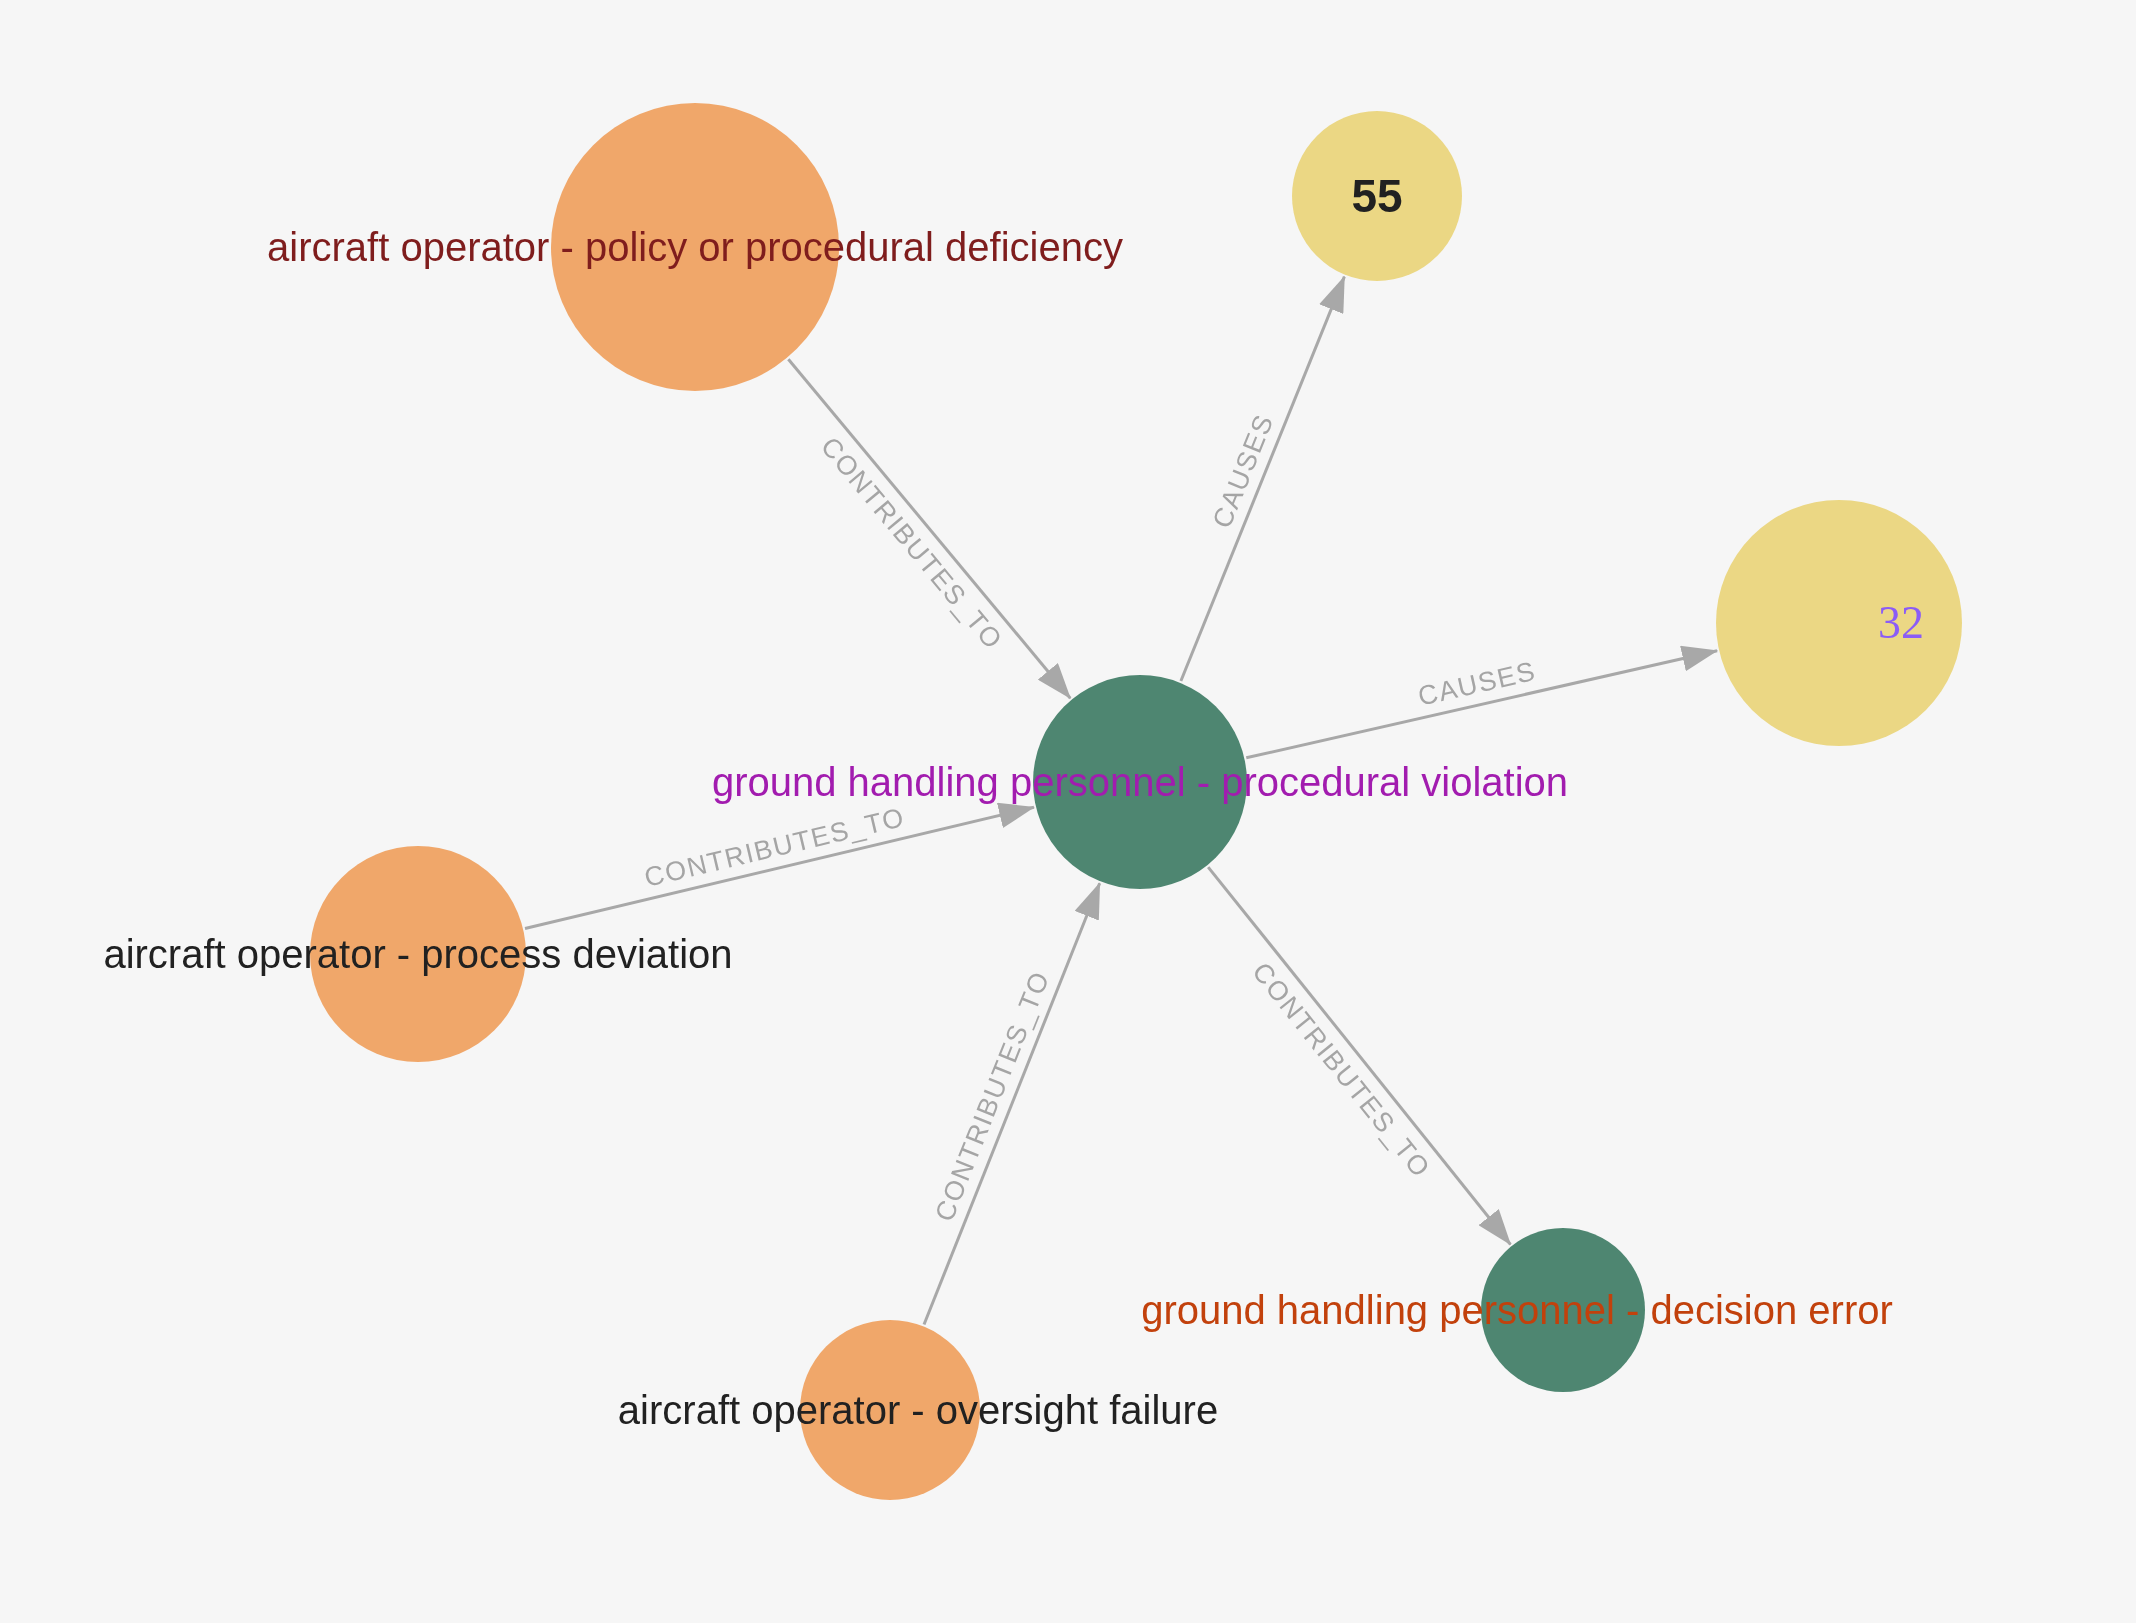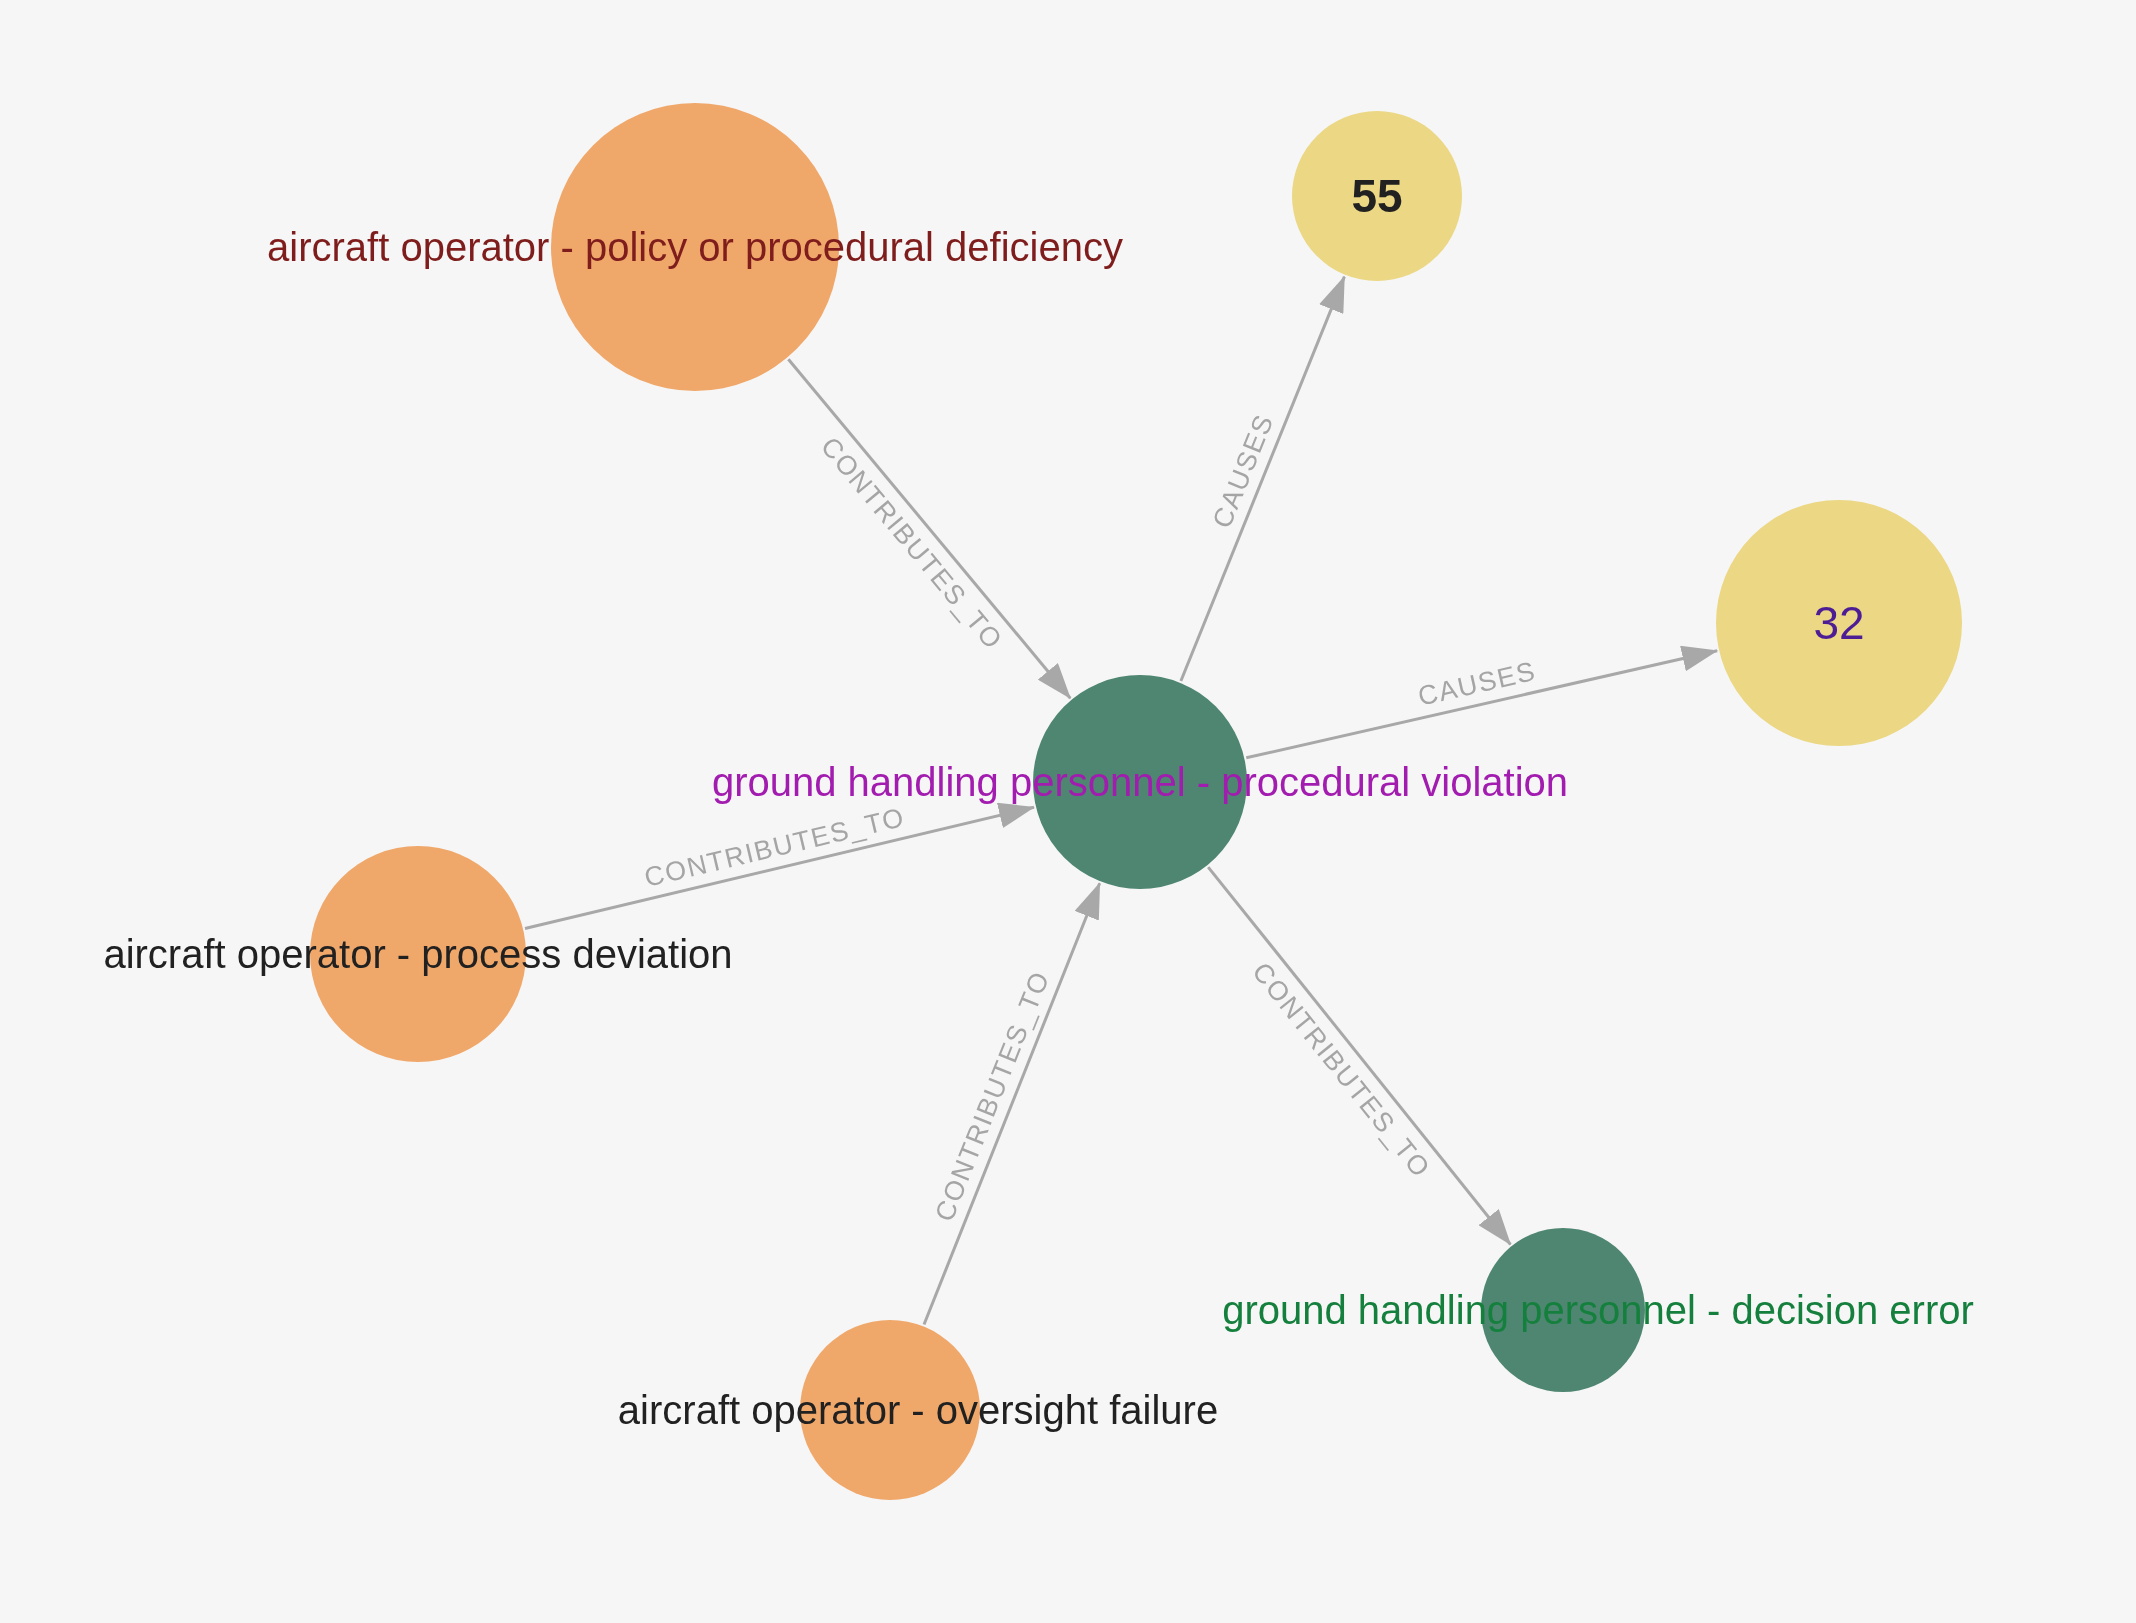--- a/index.html
+++ b/index.html
@@ -73,18 +73,18 @@
     </svg>
 <div class="node-circle" style="left: 551px; top: 103px; width: 288px; height: 288px; background: rgb(240, 167, 106);"></div>
     <div class="node-circle" style="left: 1292px; top: 111px; width: 170px; height: 170px; background: rgb(235, 215, 132);"></div>
     <div class="node-circle" style="left: 1716px; top: 500px; width: 246px; height: 246px; background: rgb(235, 215, 132);"></div>
     <div class="node-circle" style="left: 1033px; top: 675px; width: 214px; height: 214px; background: rgb(78, 134, 113);"></div>
     <div class="node-circle" style="left: 310px; top: 846px; width: 216px; height: 216px; background: rgb(240, 167, 106);"></div>
     <div class="node-circle" style="left: 800px; top: 1320px; width: 180px; height: 180px; background: rgb(240, 167, 106);"></div>
     <div class="node-circle" style="left: 1481px; top: 1228px; width: 164px; height: 164px; background: rgb(78, 134, 113);"></div>
     <div class="node-label" style="left: 695px; top: 247px; color: #7f1d1d;">aircraft operator - policy or procedural deficiency</div>
     <div class="node-label inside" style="left: 1377px; top: 196px; color: rgb(33, 33, 33); font-weight: bold;">55</div>
-    <div class="node-label inside" style="left: 1839px; top: 623px; color: #4c1d95;">32</div>
+    <div class="node-label inside" style="left: 1901px; top: 623px; color: #8b5cf6; font-family: Liberation Serif, serif;">32</div>
     <div class="node-label" style="left: 1140px; top: 782px; color: #a21caf;">ground handling personnel - procedural violation</div>
     <div class="node-label" style="left: 418px; top: 954px; color: rgb(33, 33, 33);">aircraft operator - process deviation</div>
     <div class="node-label" style="left: 890px; top: 1410px; color: rgb(33, 33, 33); margin-left: 28px;">aircraft operator - oversight failure</div>
-    <div class="node-label" style="left: 1598px; top: 1310px; color: #15803d; text-align: center;">ground handling personnel - decision error</div>
+    <div class="node-label" style="left: 1517px; top: 1310px; color: #c2410c; text-align: center;">ground handling personnel - decision error</div>
   </div>
 
 </body></html>

